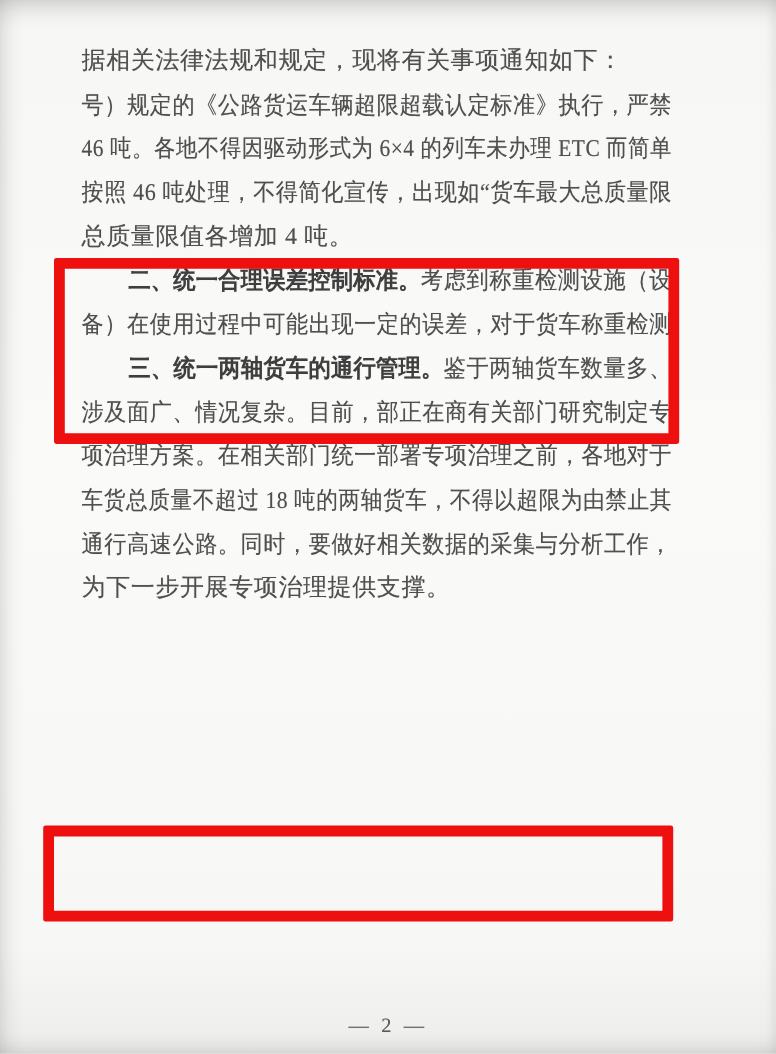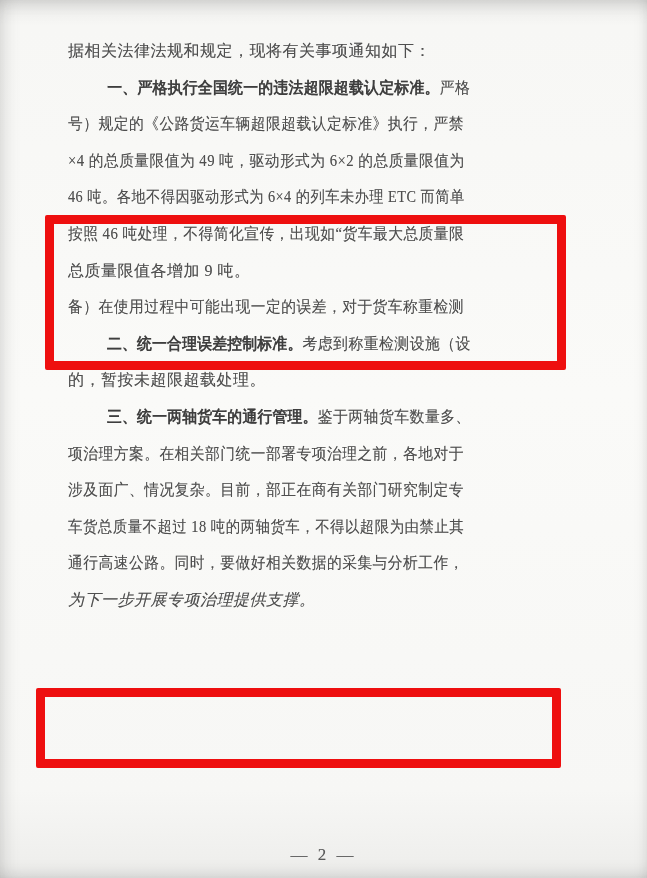--- a/index.html
+++ b/index.html
@@ -19,21 +19,21 @@
       inset 16px 0 16px -12px rgba(110,110,110,.22),
       inset -12px 0 12px -10px rgba(110,110,110,.15),
       inset 0 -14px 14px -10px rgba(110,110,110,.22);
     font-family: "Liberation Serif", "DejaVu Serif", serif;
   }
   .text-block {
     position: absolute;
     left: 68px;
     top: 33px;
     width: 492px;
-    font-size: 16px;
+    font-size: 20px;
     letter-spacing: 0.5px;
     color: #4f4f4f;
     text-shadow: 0 0 0.6px rgba(90,90,90,.45);
   }
   .line {
     height: 36.6px;
     line-height: 36.6px;
     white-space: nowrap;
     overflow: visible;
   }
@@ -72,34 +72,31 @@
     color: #5a5a5a;
     text-shadow: 0 0 0.6px rgba(90,90,90,.4);
   }
 </style>
 </head>
 <body>
 
 <div class="page">
   <div class="text-block" id="text-block">
       <div class="line"><span class="line-content" style="transform: scaleX(1);"><span class="seg">据相关法律法规和规定，现将有关事项通知如下：</span></span></div>
-      <div class="line"><span class="line-content" style="transform: scaleX(0.932867);"><span class="indent-spacer"></span><span class="seg-bold">一、严格执行全国统一的违法超限超载认定标准。</span><span class="seg">严格</span></span></div>
       <div class="line"><span class="line-content" style="transform: scaleX(0.923077);"><span class="seg">号）规定的《公路货运车辆超限超载认定标准》执行，严禁</span></span></div>
-      <div class="line"><span class="line-content" style="transform: scaleX(0.92124);"><span class="seg">×4 的总质量限值为 49 吨，驱动形式为 6×2 的总质量限值为</span></span></div>
       <div class="line"><span class="line-content" style="transform: scaleX(0.892821);"><span class="seg">46 吨。各地不得因驱动形式为 6×4 的列车未办理 ETC 而简单</span></span></div>
       <div class="line"><span class="line-content" style="transform: scaleX(0.922401);"><span class="seg">按照 46 吨处理，不得简化宣传，出现如“货车最大总质量限</span></span></div>
-      <div class="line"><span class="line-content" style="transform: scaleX(1);"><span class="seg">总质量限值各增加 9 吨。</span></span></div>
+      <div class="line"><span class="line-content" style="transform: scaleX(1);"><span class="seg">总质量限值各增加 4 吨。</span></span></div>
+      <div class="line"><span class="line-content" style="transform: scaleX(0.92811);"><span class="indent-spacer"></span><span class="seg-bold">二、统一合理误差控制标准。</span><span class="seg">考虑到称重检测设施（设</span></span></div>
       <div class="line"><span class="line-content" style="transform: scaleX(0.923077);"><span class="seg">备）在使用过程中可能出现一定的误差，对于货车称重检测</span></span></div>
-      <div class="line"><span class="line-content" style="transform: scaleX(0.92811);"><span class="indent-spacer"></span><span class="seg-bold">二、统一合理误差控制标准。</span><span class="seg">考虑到称重检测设施（设</span></span></div>
-      <div class="line"><span class="line-content" style="transform: scaleX(1);"><span class="seg">的，暂按未超限超载处理。</span></span></div>
       <div class="line"><span class="line-content" style="transform: scaleX(0.92863);"><span class="indent-spacer"></span><span class="seg-bold">三、统一两轴货车的通行管理。</span><span class="seg">鉴于两轴货车数量多、</span></span></div>
+      <div class="line"><span class="line-content" style="transform: scaleX(0.923077);"><span class="seg">涉及面广、情况复杂。目前，部正在商有关部门研究制定专</span></span></div>
       <div class="line"><span class="line-content" style="transform: scaleX(0.923077);"><span class="seg">项治理方案。在相关部门统一部署专项治理之前，各地对于</span></span></div>
-      <div class="line"><span class="line-content" style="transform: scaleX(0.923077);"><span class="seg">涉及面广、情况复杂。目前，部正在商有关部门研究制定专</span></span></div>
       <div class="line"><span class="line-content" style="transform: scaleX(0.903581);"><span class="seg">车货总质量不超过 18 吨的两轴货车，不得以超限为由禁止其</span></span></div>
       <div class="line"><span class="line-content" style="transform: scaleX(0.923077);"><span class="seg">通行高速公路。同时，要做好相关数据的采集与分析工作，</span></span></div>
-      <div class="line"><span class="line-content" style="transform: scaleX(1); font-style: italic;"><span class="seg">为下一步开展专项治理提供支撑。</span></span></div>
+      <div class="line"><span class="line-content" style="transform: scaleX(1);"><span class="seg">为下一步开展专项治理提供支撑。</span></span></div>
     </div>
   <div id="highlight-layer">
       <div class="highlight-box" style="left: 45px; top: 215px; width: 503px; height: 137px; border-color: rgb(238, 15, 15);"></div>
       <div class="highlight-box" style="left: 36px; top: 688px; width: 507px; height: 62px; border-color: rgb(238, 15, 15);"></div>
     </div>
   <div class="footer">— 2 —</div>
 </div>
 
 </body></html>

